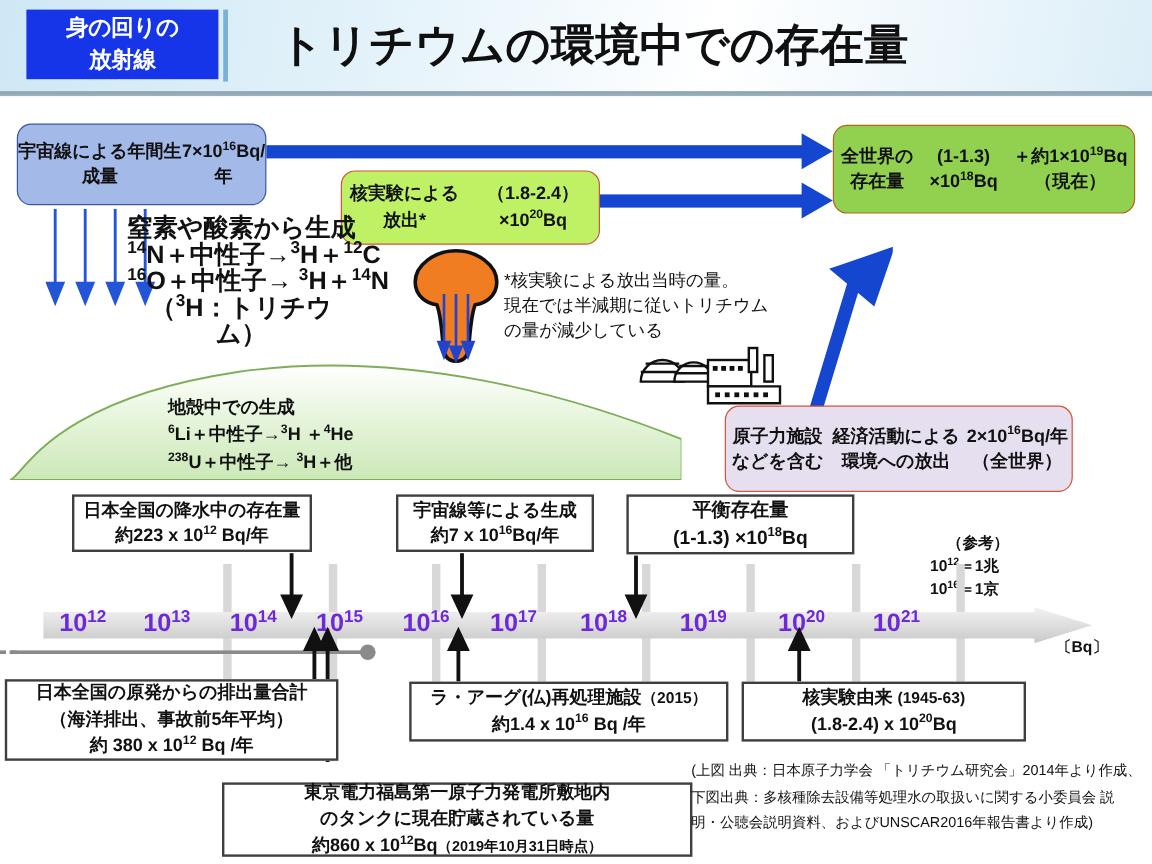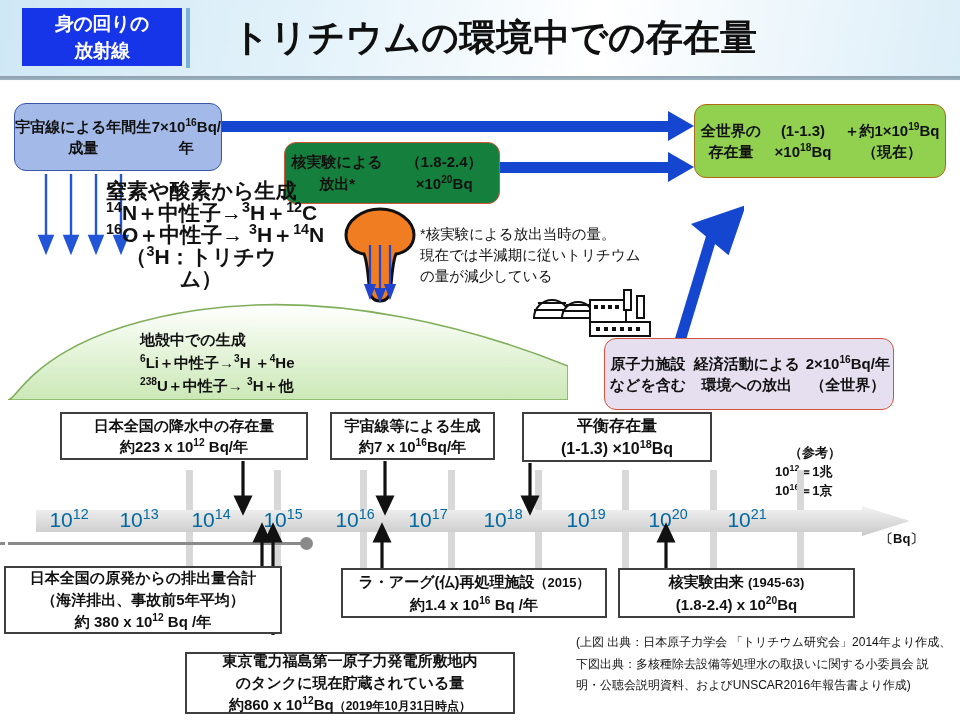--- a/index.html
+++ b/index.html
@@ -39,21 +39,21 @@
     box-sizing:border-box;border-radius:12px;text-align:center;
     font-weight:bold;color:#111;display:flex;flex-direction:row;
     justify-content:center;align-items:center;
   }
   #box-cosmic{
     left:14px;top:103px;width:208px;height:68px;
     background:#a3b9e8;border:1.5px solid #3a56a8;font-size:15px;line-height:21px;
   }
   #box-nuke{
     left:284px;top:142px;width:216px;height:62px;
-    background:#15803d;border:1.5px solid #d4533a;font-size:15px;line-height:22px;
+    background:#bef264;border:1.5px solid #d4533a;font-size:15px;line-height:22px;
   }
   #box-world{
     left:694px;top:104px;width:252px;height:74px;
     background:#92d050;border:1.5px solid #b06a16;font-size:15px;line-height:21px;justify-content:center;
   }
   #box-facility{
     left:604px;top:338px;width:290px;height:72px;
     background:#e6dff0;border:1.5px solid #d4533a;font-size:15px;line-height:21px;
   }
 
@@ -88,45 +88,45 @@
     left:576px;top:632px;width:376px;font-size:12px;color:#111;
     line-height:21.5px;text-align:left;
   }
 
   
   #dome{left:8px;top:296px;width:560px;height:104px;overflow:hidden;}
 
   
   #axisbar{left:36px;top:506px;width:874px;height:30px;}
   .tick-label{
-    position:absolute;font-weight:normal;font-size:21px;color:#0369a1;
+    position:absolute;font-weight:bold;font-size:21px;color:#6d28d9;
     top:508px;text-align:center;width:70px;
   }
   .gridline{position:absolute;width:7px;background:#d8d8d8;}
   #bq-label{left:880px;top:530px;font-size:13px;font-weight:bold;color:#111;}
 
   
   #range-line{left:8px;top:542px;width:300px;height:3px;background:#8a8a8a;}
   #range-dash{left:0px;top:542px;width:14px;height:3px;
     background:repeating-linear-gradient(to right,#8a8a8a 0 5px,transparent 5px 9px);}
   #range-dot{left:300px;top:537px;width:13px;height:13px;border-radius:50%;background:#8a8a8a;}
 
   
   .sbox{
     box-sizing:border-box;background:#ffffff;border:2px solid #3f3f3f;
     text-align:center;color:#111;font-weight:bold;
     display:flex;flex-direction:column;justify-content:center;align-items:center;
   }
-  #s-rain{left:60px;top:412px;width:248px;height:48px;font-size:15px;line-height:21px;}
+  #s-rain{left:60px;top:412px;width:200px;height:48px;font-size:15px;line-height:21px;}
   #s-cosmic{left:330px;top:412px;width:165px;height:48px;font-size:15px;line-height:21px;}
   #s-equil{left:522px;top:412px;width:190px;height:50px;font-size:16px;line-height:23px;}
   #s-npp{left:4px;top:566px;width:278px;height:68px;font-size:15px;line-height:22px;}
   #s-lahague{left:341px;top:568px;width:266px;height:50px;font-size:15px;line-height:22px;}
   #s-test{left:618px;top:568px;width:237px;height:50px;font-size:15px;line-height:22px;}
-  #s-fukushima{left:185px;top:652px;width:330px;height:62px;font-size:15px;line-height:22px;}
+  #s-fukushima{left:185px;top:652px;width:392px;height:62px;font-size:15px;line-height:22px;}
 </style>
 </head>
 <body>
 
 <div class="abs" id="header"></div>
 <div class="abs" id="header-shadow"></div>
 <div class="abs" id="badge">
   <div>身の回りの</div>
   <div>放射線</div>
 </div>

